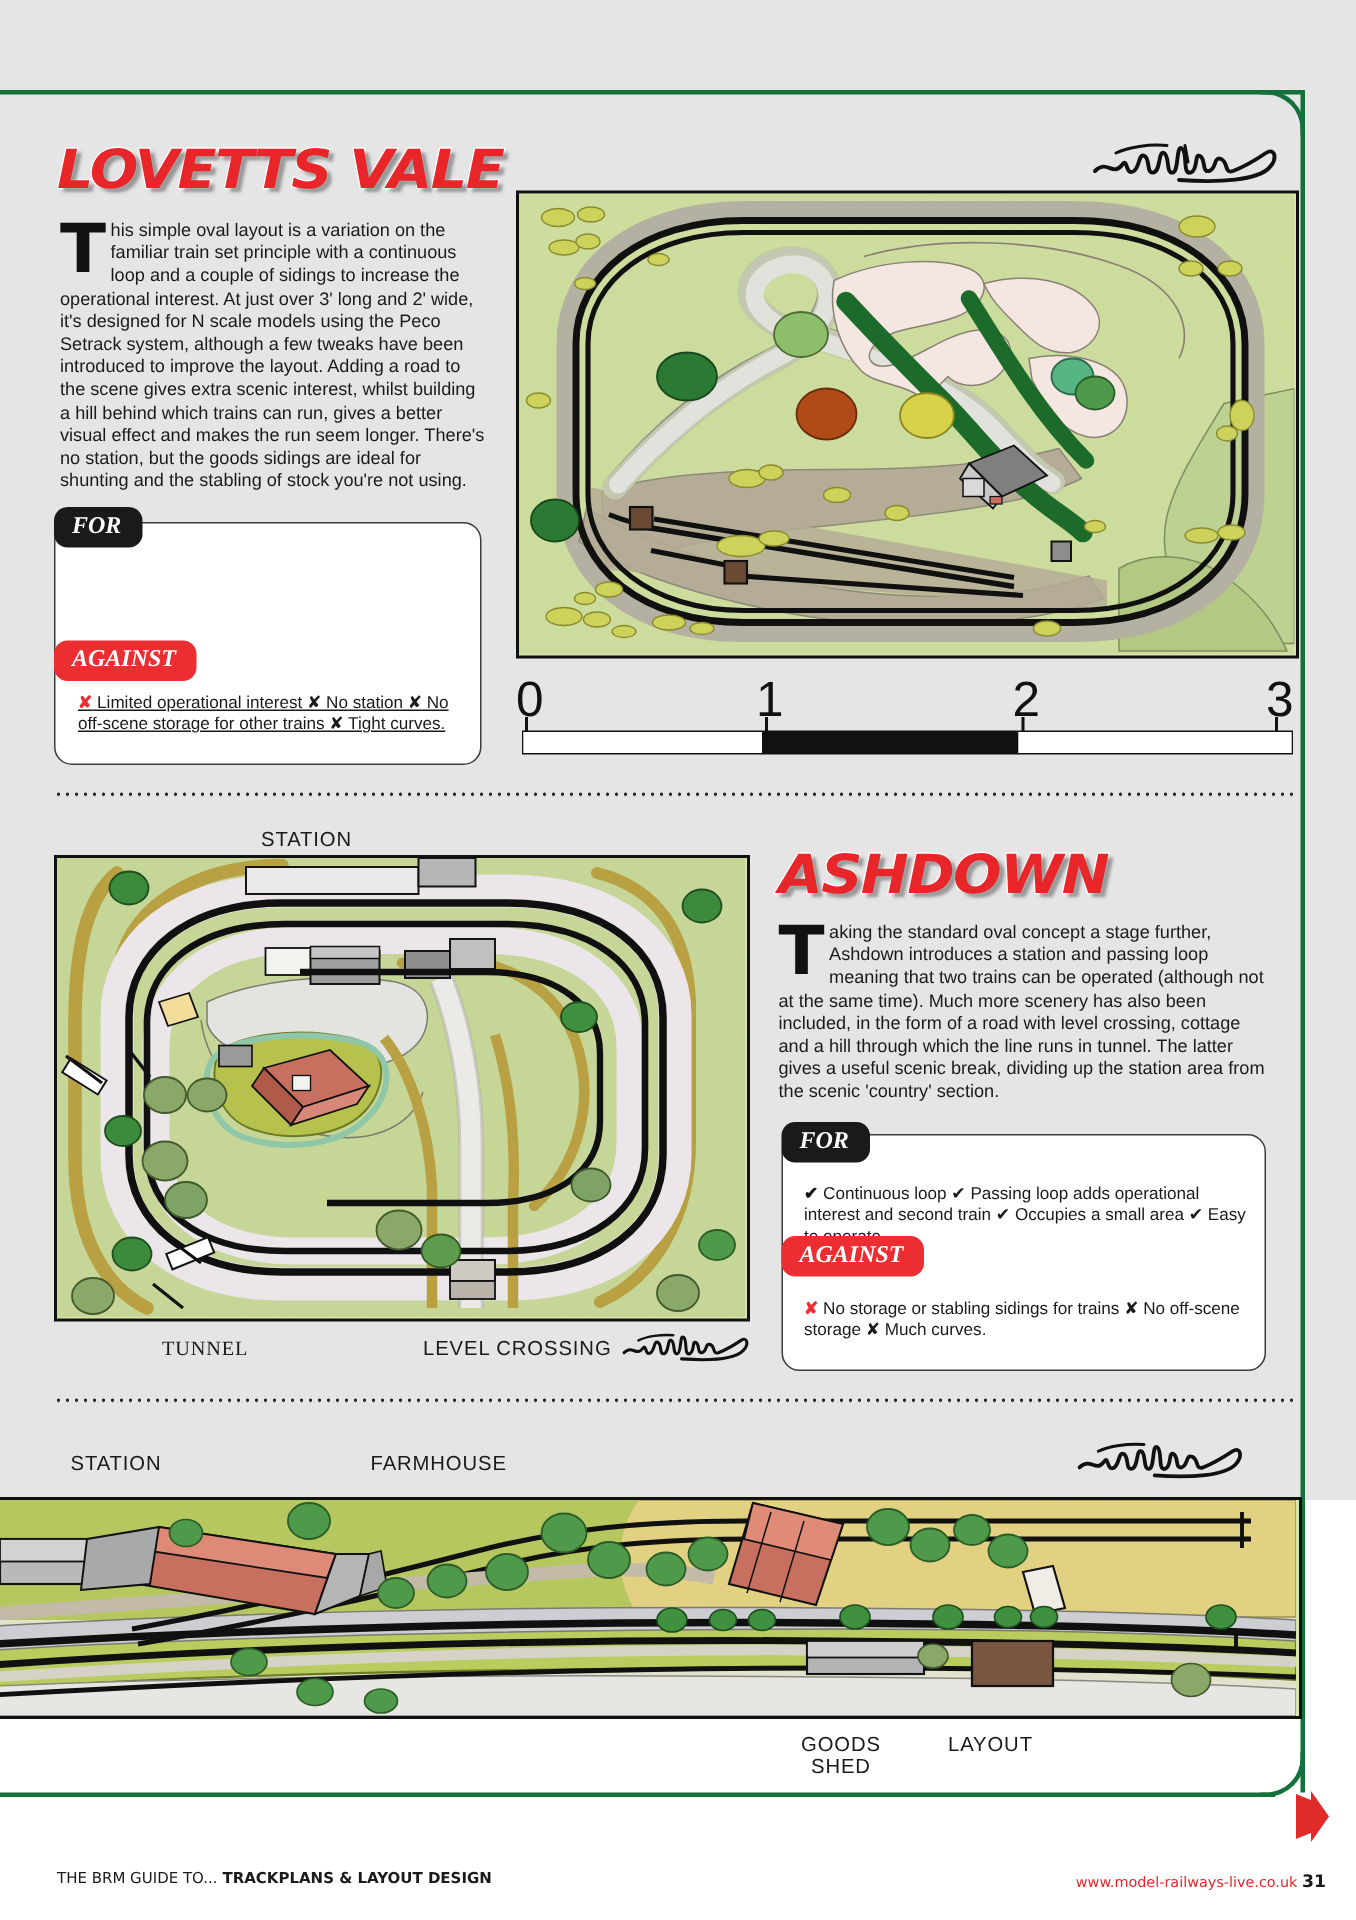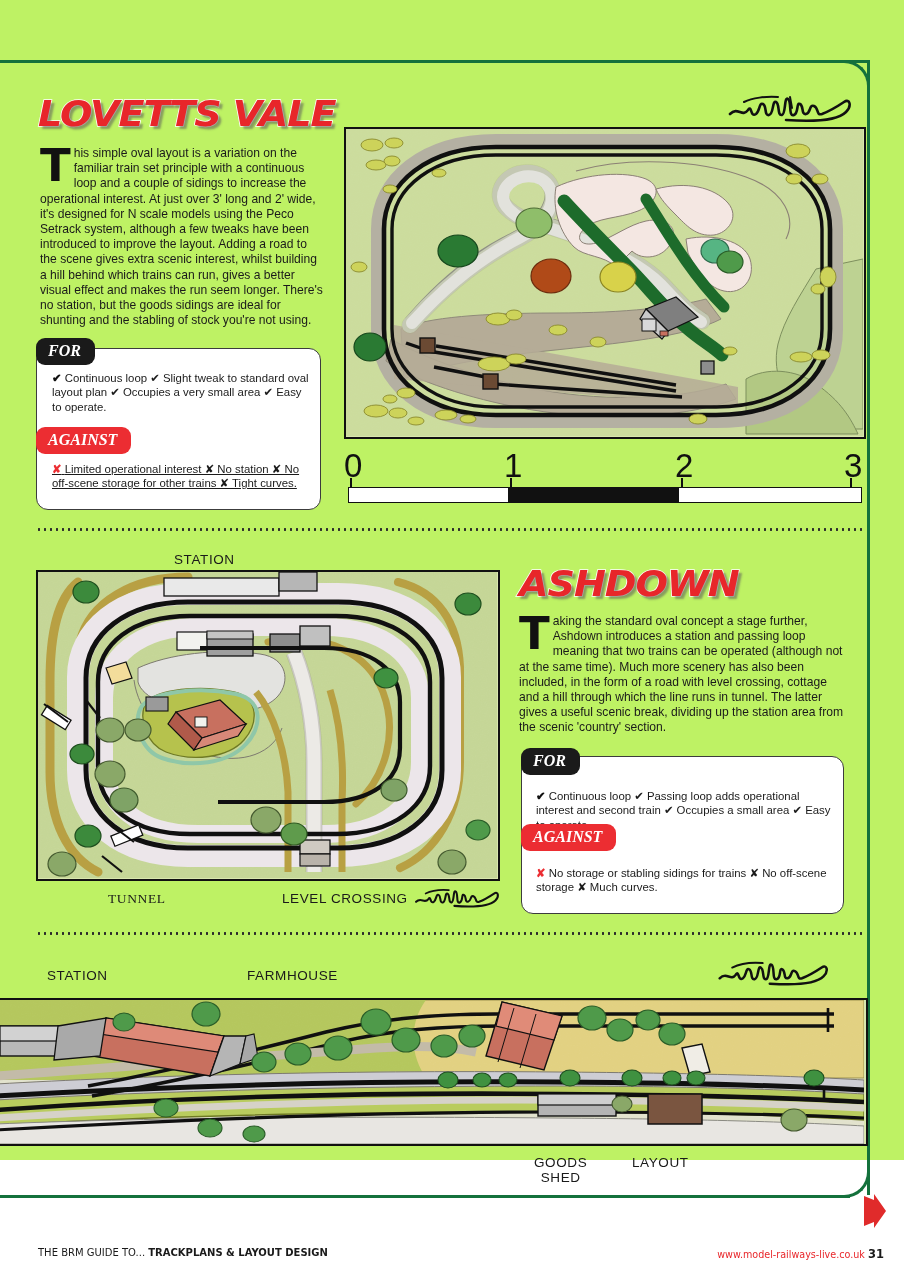--- a/index.html
+++ b/index.html
@@ -2,21 +2,21 @@
 <html><head>
 <meta charset="utf-8">
 <style>
   * { box-sizing: border-box; margin: 0; padding: 0; }
   html, body {
     width: 904px; height: 1280px;
     background: #ffffff;
     font-family: "Liberation Sans", sans-serif;
     overflow: hidden;
   }
-  .page { position: relative; width: 904px; height: 1160px; background: #bef264; }
+  .page { position: relative; width: 904px; height: 1000px; background: #e5e5e5; }
 
   
   .border-top {
     position: absolute; left: -10px; top: 60px; width: 880px; height: 3px;
     background: #14713c;
   }
   .border-right {
     position: absolute; left: 867px; top: 60px; width: 3px; height: 1135px;
     background: #14713c;
   }
@@ -216,23 +216,20 @@
   <div class="border-bottom"></div>
 
   <div class="title" id="title-lovetts">LOVETTS VALE</div>
 
   <div class="body-copy" id="copy-lovetts">
     <span class="dropcap">T</span><span>his simple oval layout is a variation on the familiar train set principle with a continuous loop and a couple of sidings to increase the operational interest. At just over 3' long and 2' wide, it's designed for N scale models using the Peco Setrack system, although a few tweaks have been introduced to improve the layout. Adding a road to the scene gives extra scenic interest, whilst building a hill behind which trains can run, gives a better visual effect and makes the run seem longer. There's no station, but the goods sidings are ideal for shunting and the stabling of stock you're not using.</span>
   </div>
 
   <div class="procon-box" id="procon-lovetts"></div>
   <div class="tag for" id="tag-for-lovetts">FOR</div>
-  <div class="procon-text" id="pros-lovetts">
-    <span class="tick">✔</span> <span>Continuous loop ✔ Slight tweak to standard oval layout plan ✔ Occupies a very small area ✔ Easy to operate.</span>
-  </div>
   <div class="tag against" id="tag-against-lovetts">AGAINST</div>
   <div class="procon-text" id="cons-lovetts">
     <span class="cross">✘</span> <span>Limited operational interest ✘ No station ✘ No off-scene storage for other trains ✘ Tight curves.</span>
   </div>
 
   <div class="signature" style="left:726px; top:88px;">
     <svg width="135" height="38" viewBox="0 0 135 38" aria-hidden="true">
       <path d="M4 26 C12 18, 16 30, 22 22 C26 16, 24 30, 30 26 C34 23, 33 14, 37 16 C41 18, 38 28, 43 27 C48 26, 46 12, 50 14 C54 16, 51 28, 56 27 C60 26, 58 8, 62 11 C66 14, 62 29, 68 27 C73 25, 70 14, 74 16 C78 18, 75 27, 80 26 C85 25, 83 16, 88 18 C93 20, 90 28, 96 26 C104 23, 112 18, 118 14 C124 10, 126 18, 120 24 C112 32, 88 34, 60 32" fill="none" stroke="#111" stroke-width="2.6" stroke-linecap="round"></path>
       <path d="M18 14 C26 10, 40 8, 52 9" fill="none" stroke="#111" stroke-width="2" stroke-linecap="round"></path>
       <path d="M64 9 L66 20" fill="none" stroke="#111" stroke-width="2" stroke-linecap="round"></path>

